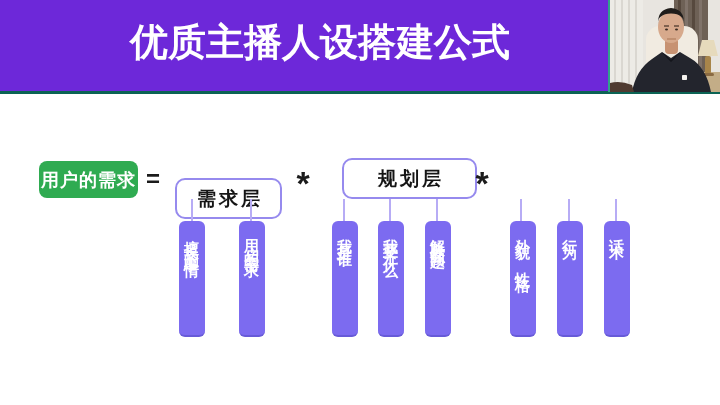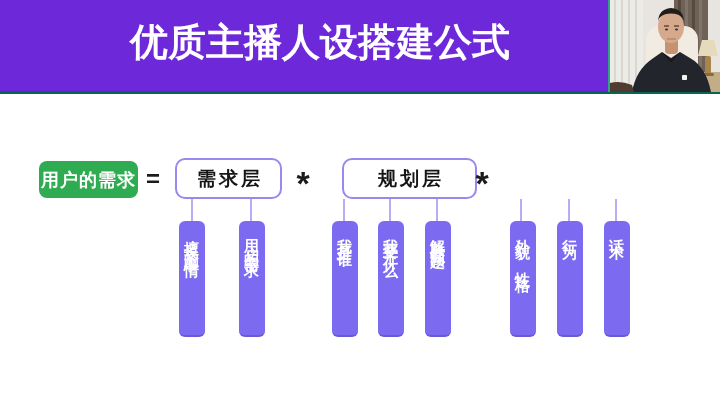--- a/index.html
+++ b/index.html
@@ -37,21 +37,21 @@
   .star{width:30px;font-size:34px;}
   .star span{transform:translateY(5px);display:inline-block;}
   #star1{left:288px;}
   #star2{left:467px;}
   .gbox{
     position:absolute;top:158px;height:41px;background:#ffffff;
     border:2px solid #968AEE;border-radius:10px;box-sizing:border-box;
     display:flex;align-items:center;justify-content:center;
     font-size:19px;font-weight:bold;color:#151515;letter-spacing:3px;text-indent:3px;
   }
-  #gbox-demand{left:175px;width:107px;}
+  #gbox-demand{left:175px;width:107px;margin-top:20px;}
   #gbox-plan{left:342px;width:135px;}
   #gbox-x{left:502px;width:135px;}
   
   .conn{position:absolute;top:199px;width:2px;height:23px;background:#B7ACF5;}
   
   .vbox{
     position:absolute;top:221px;width:26px;height:114px;
     background:#7C6BF0;border-bottom:2px solid #675AD8;border-radius:6px;
     display:flex;justify-content:center;
   }

